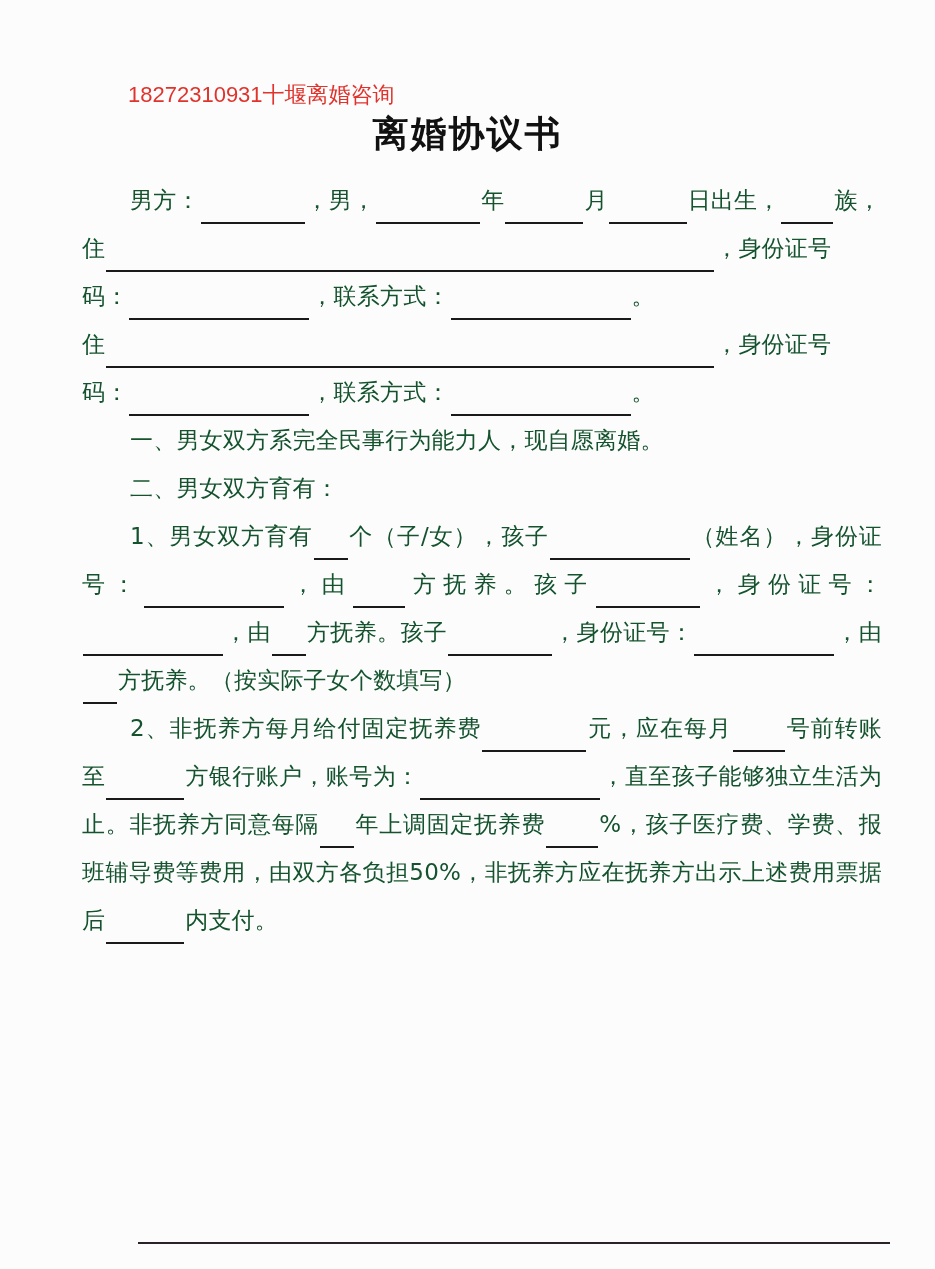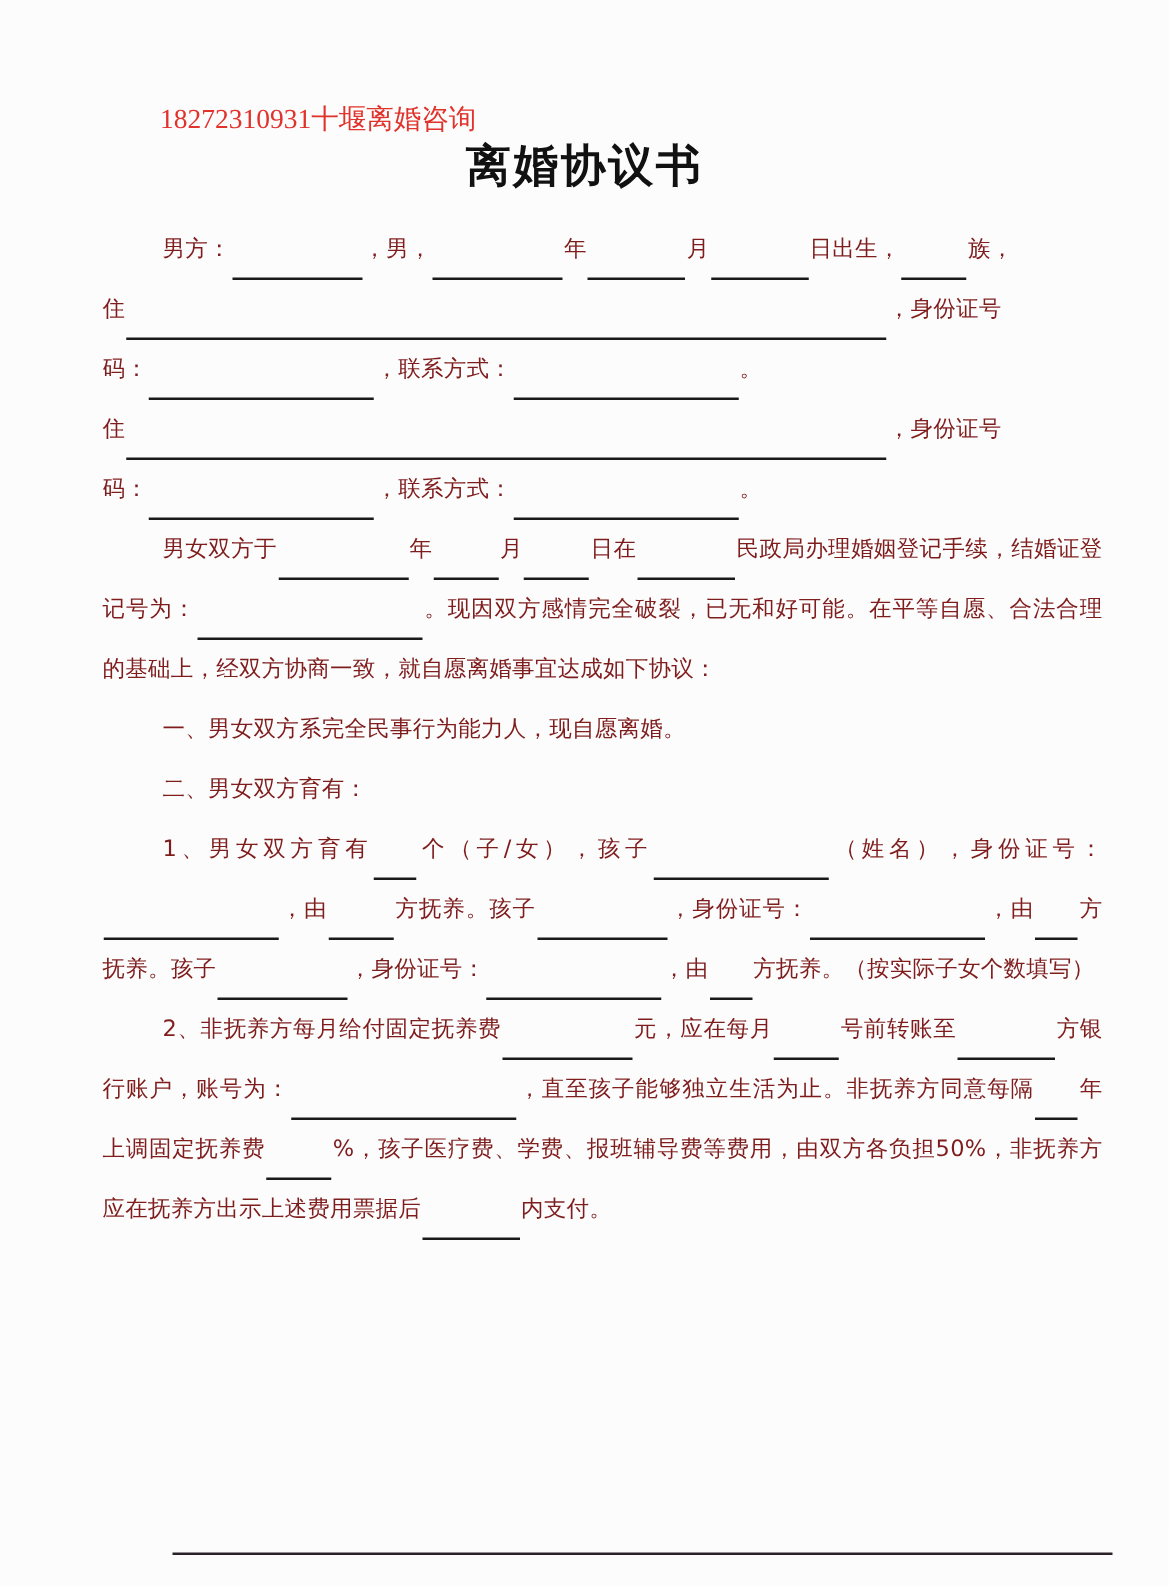--- a/index.html
+++ b/index.html
@@ -23,21 +23,21 @@
   
   .watermark {
     position: absolute;
     left: 128px;
     top: 82px;
     font-size: 22px;
     line-height: 26px;
     color: #e0332c;
     letter-spacing: 0px;
     white-space: nowrap;
-    font-family: Liberation Serif, serif;
+    font-family: Liberation Sans, sans-serif;
   }
 
   
   .doc-title {
     position: absolute;
     left: 0;
     top: 112px;
     width: 935px;
     text-align: center;
     font-size: 36px;
@@ -50,23 +50,23 @@
 
   
   .body-block {
     position: absolute;
     left: 82px;
     top: 176px;
     width: 800px;
   }
 
   .para {
-    font-size: 18px;
+    font-size: 23px;
     line-height: 48px;
-    color: #7f1d1d;
+    color: #14532d;
     text-align: justify;
     text-justify: inter-character;
     letter-spacing: 0.2px;
     white-space: normal;
     word-break: break-all;
   }
   .para.indent {
     text-indent: 48px;
   }
   .para.bold {
@@ -124,23 +124,20 @@
 
 
     <div class="para">
       <span>住</span><span class="bl w-full"></span><span>，身份证号</span>
     </div>
 
     <div class="para">
       <span>码：</span><span class="bl w-xxl"></span><span>，联系方式：</span><span class="bl w-xxl"></span><span>。</span>
     </div>
 
-    <div class="para indent">
-      <span>男女双方于</span><span class="bl w-lg"></span><span>年</span><span class="bl w-sm"></span><span>月</span><span class="bl w-sm"></span><span>日在</span><span class="bl w-md"></span><span>民政局办理婚姻登记手续，结婚证登记号为：</span><span class="bl w-xxl"></span><span>。现因双方感情完全破裂，已无和好可能。在平等自愿、合法合理的基础上，经双方协商一致，就自愿离婚事宜达成如下协议：</span>
-    </div>
 
     <div class="para indent bold">一、男女双方系完全民事行为能力人，现自愿离婚。</div>
 
     <div class="para indent bold">二、男女双方育有：</div>
 
     <div class="para indent">
       <span>1、男女双方育有</span><span class="bl w-xs"></span><span>个（子/女），孩子</span><span class="bl w-xl"></span><span>（姓名），身份证号：</span><span class="bl w-xl"></span><span>，由</span><span class="bl w-sm"></span><span>方抚养。孩子</span><span class="bl w-lg"></span><span>，身份证号：</span><span class="bl w-xl"></span><span>，由</span><span class="bl w-xs"></span><span>方抚养。孩子</span><span class="bl w-lg"></span><span>，身份证号：</span><span class="bl w-xl"></span><span>，由</span><span class="bl w-xs"></span><span>方抚养。（按实际子女个数填写）</span>
     </div>
 
     <div class="para indent">

